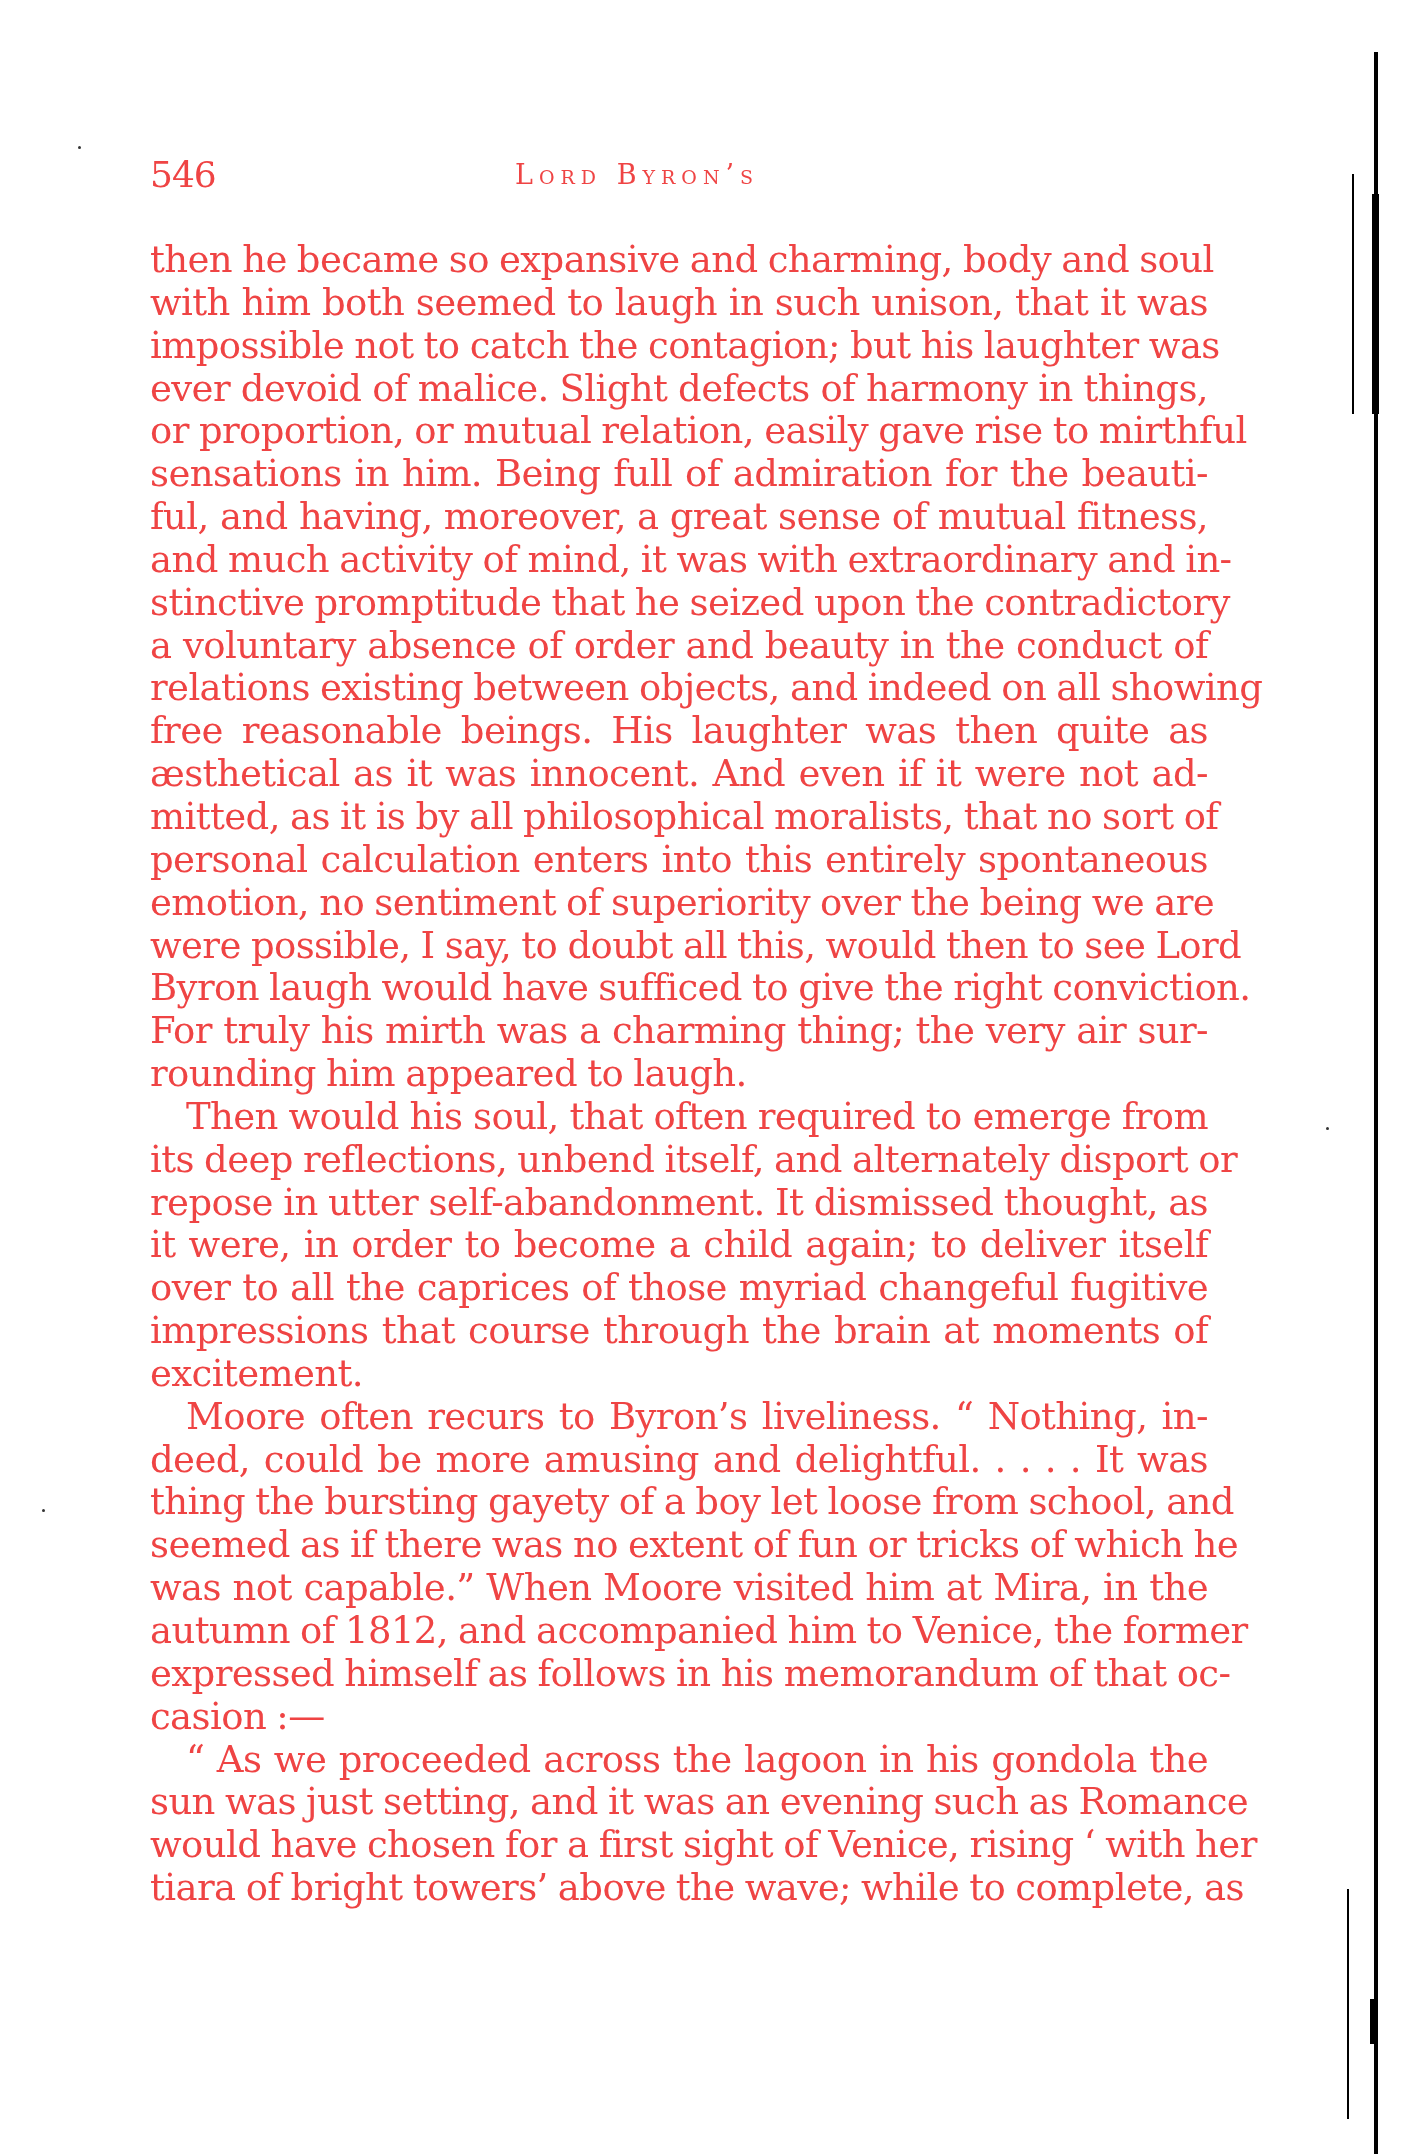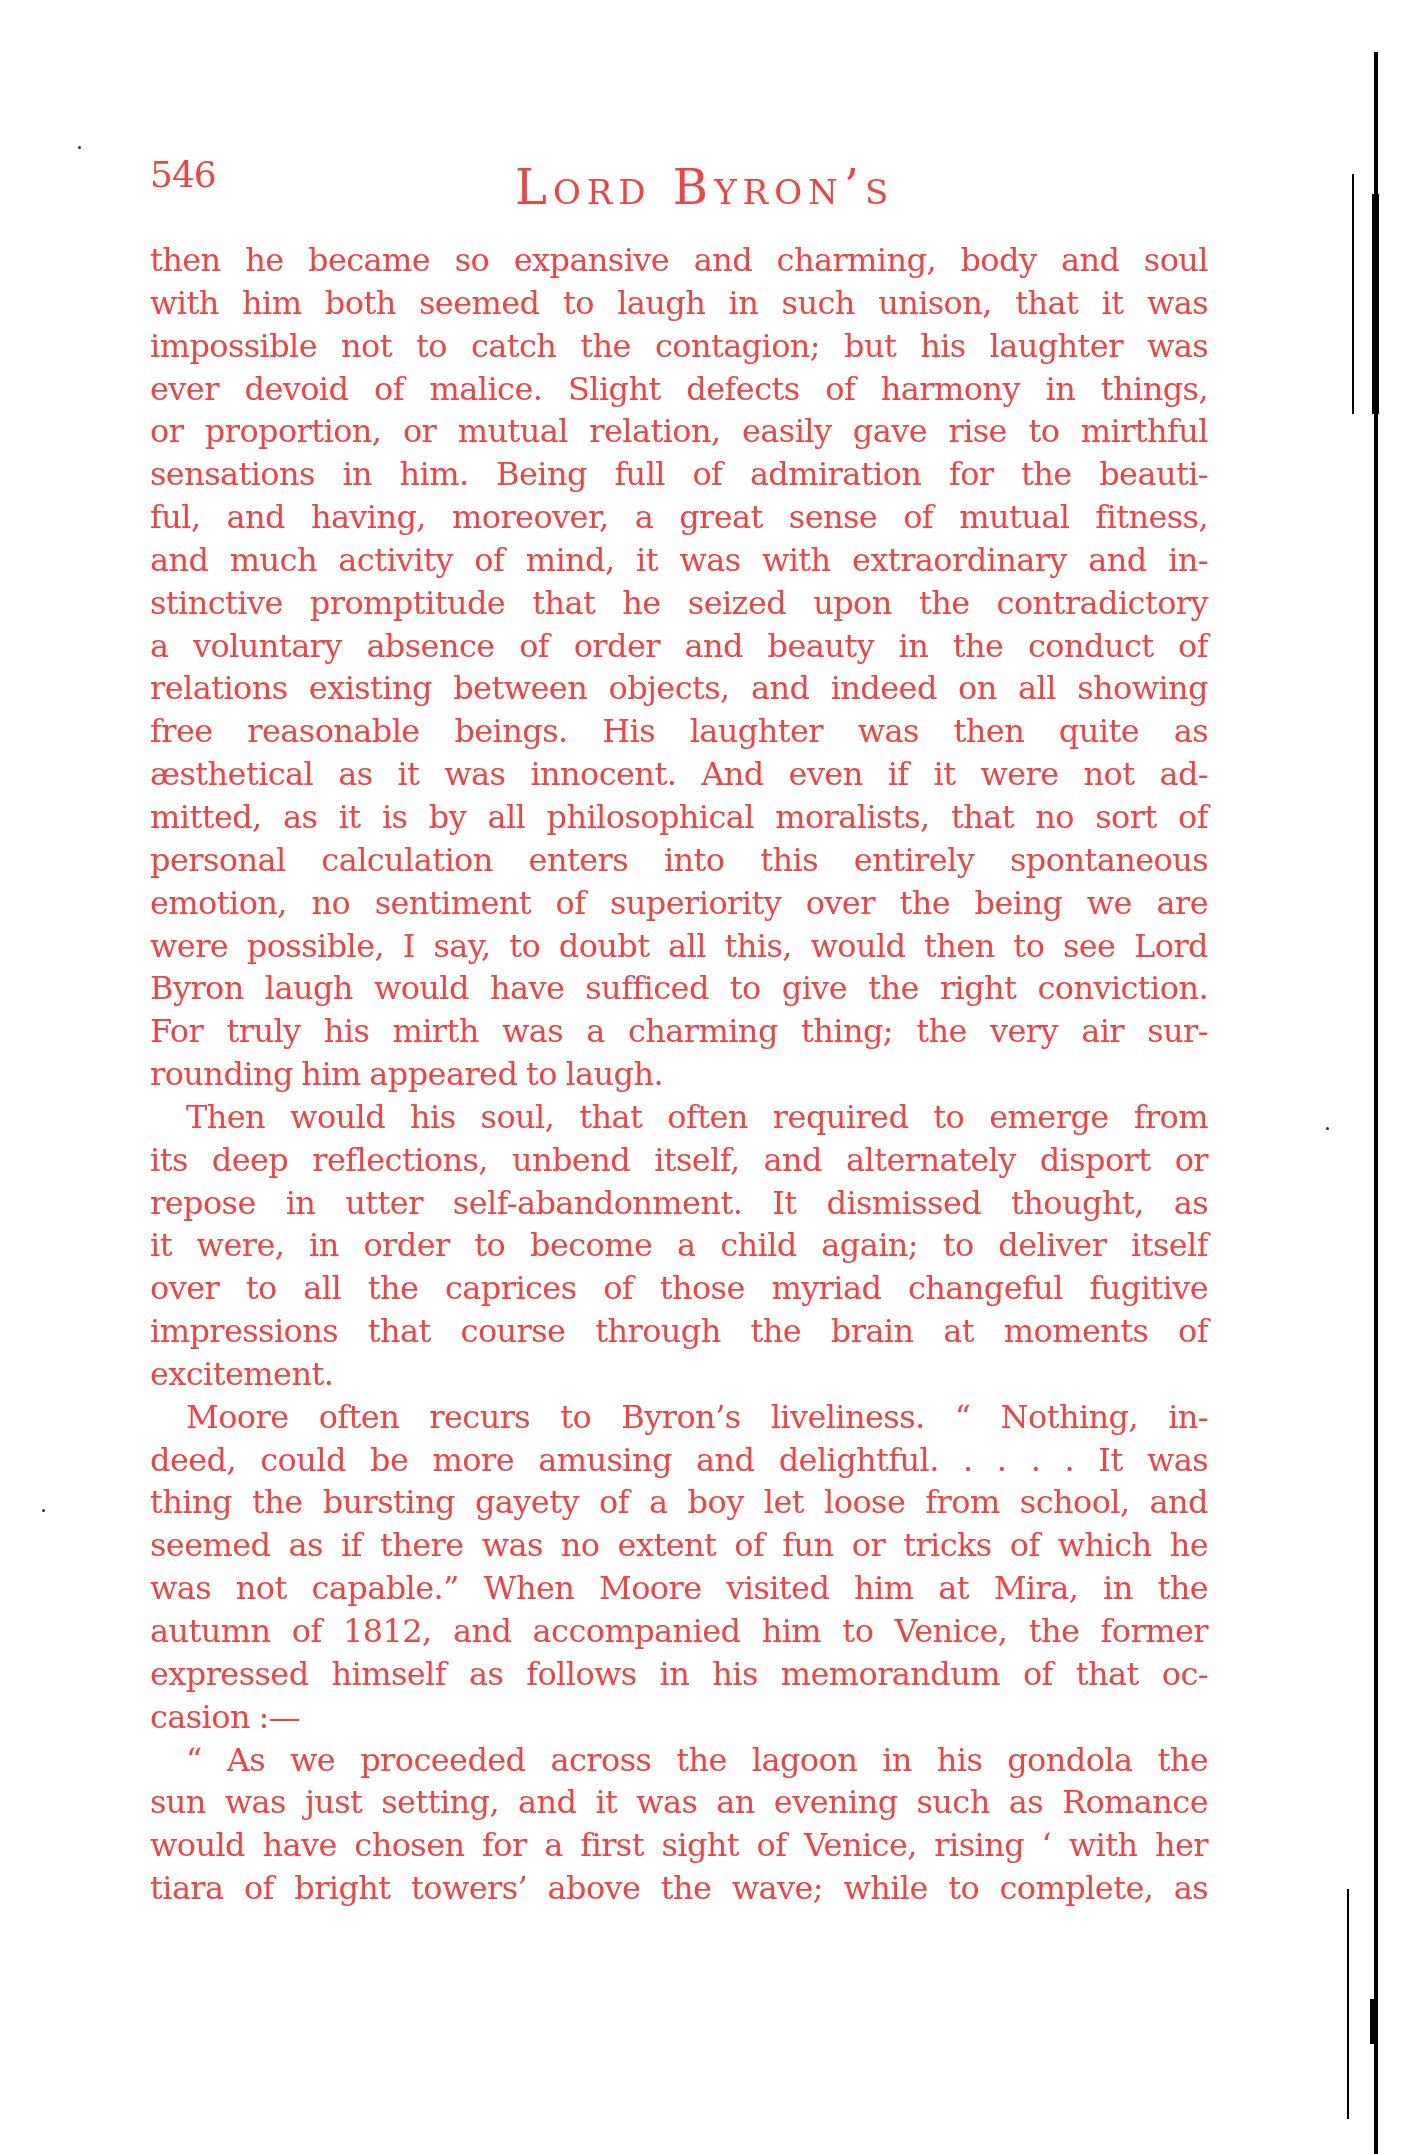--- a/index.html
+++ b/index.html
@@ -11,30 +11,30 @@
       margin-top: 24px;
     }
     .running-head {
       position: absolute; left: 150px; top: 128px; width: 1058px; height: 46px;
     }
     .page-number {
       position: absolute; left: 0; top: 0;
       font-size: 36px; line-height: 46px; letter-spacing: -1px;
     }
     .running-title {
-      position: absolute; left: 365px; top: 12px;
-      font-size: 48px; line-height: 46px; letter-spacing: 6px;
+      position: absolute; left: 365px; top: 0;
+      font-size: 27px; line-height: 46px; letter-spacing: 6px;
       font-variant: small-caps;
     }
     .body-text {
       position: absolute; left: 150px; top: 215px; width: 1058px;
     }
     .line {
       display: block; height: 42.85px; line-height: 42.85px;
-      font-size: 32px; white-space: nowrap; text-align: justify;
+      font-size: 37px; white-space: nowrap; text-align: justify;
       text-align-last: justify; letter-spacing: -0.6px; word-spacing: -1px;
       overflow: visible;
     }
     .line.last { text-align-last: left; }
     .line.indent { padding-left: 36px; }
     .line em { font-style: italic; }
     .edge-line {
       position: absolute; background: #000;
     }
     .speck { position: absolute; width: 3px; height: 3px; background: #333; border-radius: 50%; }

